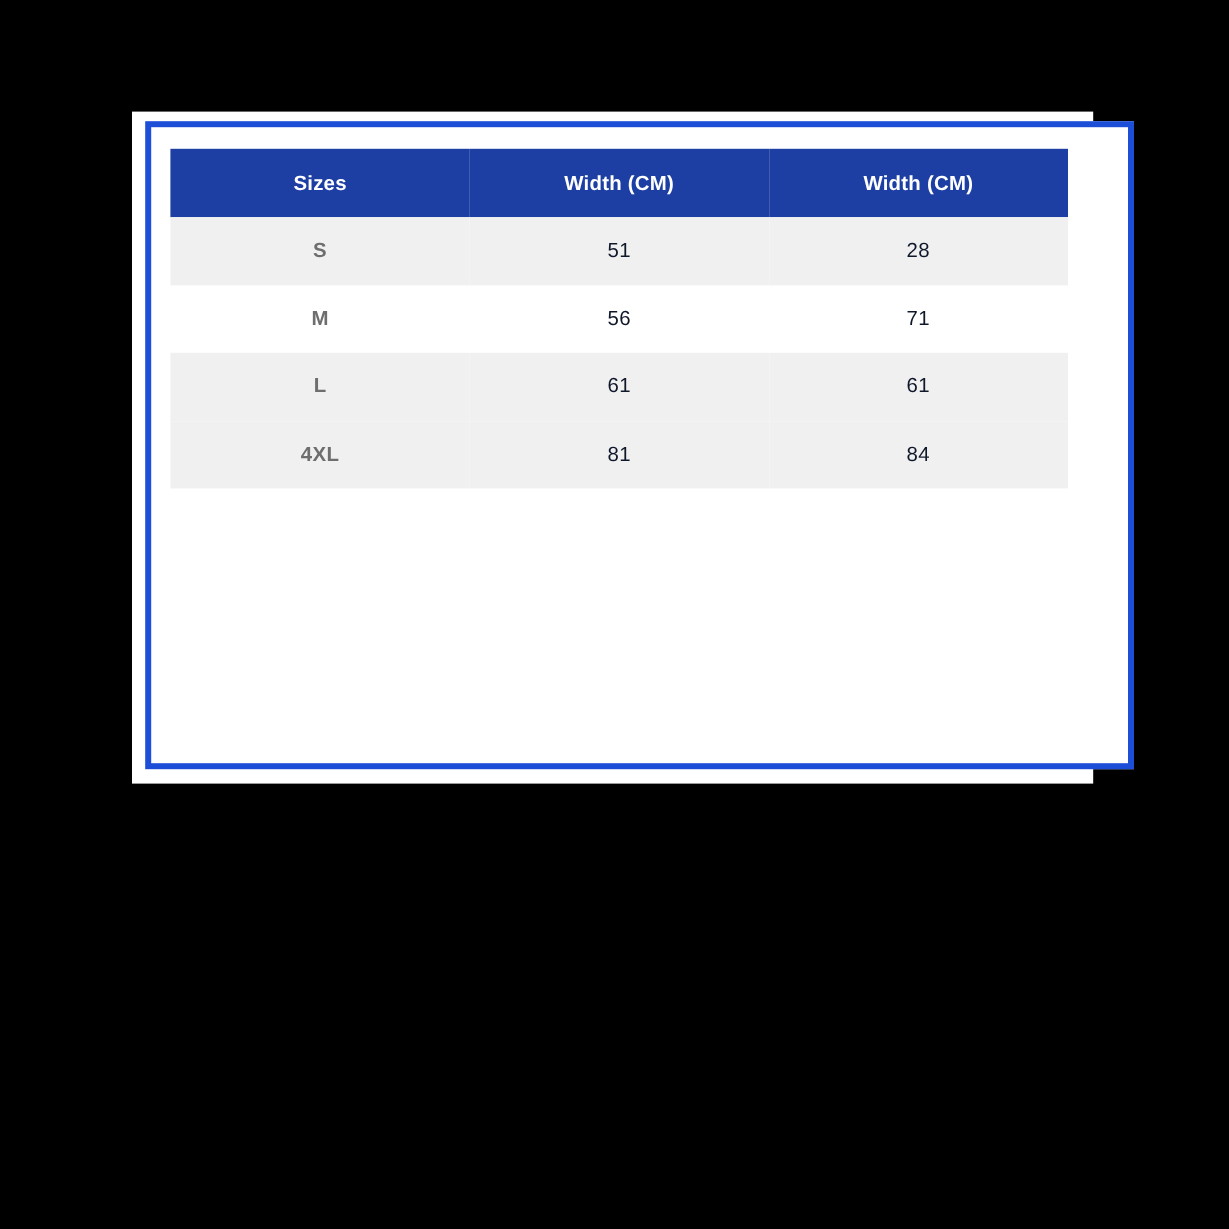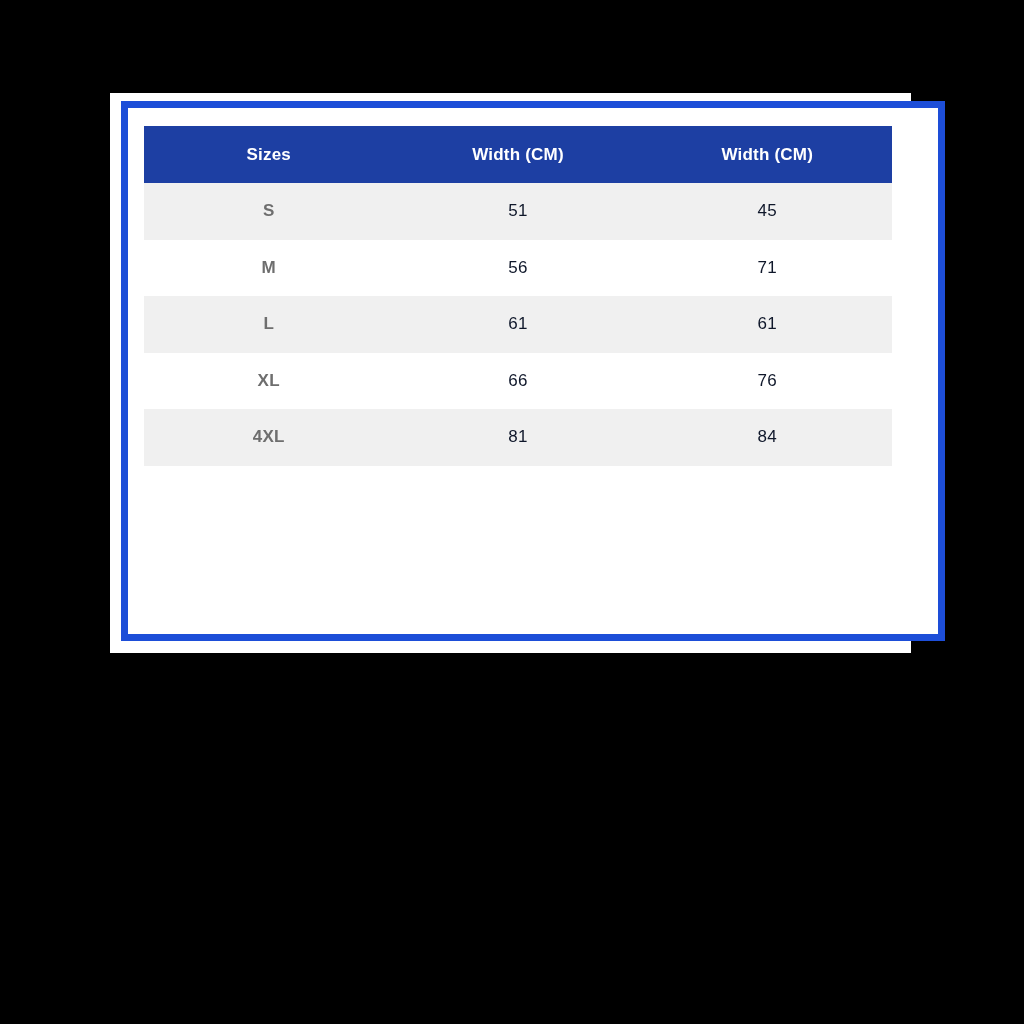--- a/index.html
+++ b/index.html
@@ -33,21 +33,21 @@
     box-sizing: border-box;
   }
 
   
   .card-frame {
     position: absolute;
     left: 11px;
     top: 8px;
     width: 824px;
     height: 540px;
-    border: 7px solid #1d4ed8;
+    border: 5px solid #1d4ed8;
     background: #ffffff;
     box-sizing: border-box;
   }
 
   
   .size-table {
     position: absolute;
     left: 16px;
     top: 18px;
     width: 748px;
@@ -116,36 +116,31 @@
             <th>Sizes</th>
             <th>Width (CM)</th>
             <th>Width (CM)</th>
           </tr>
         </thead>
 
         <tbody>
           <tr class="odd">
             <td class="cell-size">S</td>
             <td class="cell-num">51</td>
-            <td class="cell-num">45</td>
+            <td class="cell-num">28</td>
           </tr>
           <tr class="even">
             <td class="cell-size">M</td>
             <td class="cell-num">56</td>
             <td class="cell-num">71</td>
           </tr>
           <tr class="odd">
             <td class="cell-size">L</td>
             <td class="cell-num">61</td>
             <td class="cell-num">61</td>
-          </tr>
-          <tr class="even">
-            <td class="cell-size">XL</td>
-            <td class="cell-num">66</td>
-            <td class="cell-num">76</td>
           </tr>
           <tr class="odd">
             <td class="cell-size">4XL</td>
             <td class="cell-num">81</td>
             <td class="cell-num">84</td>
           </tr>
         </tbody>
       </table>
 
     </div>

